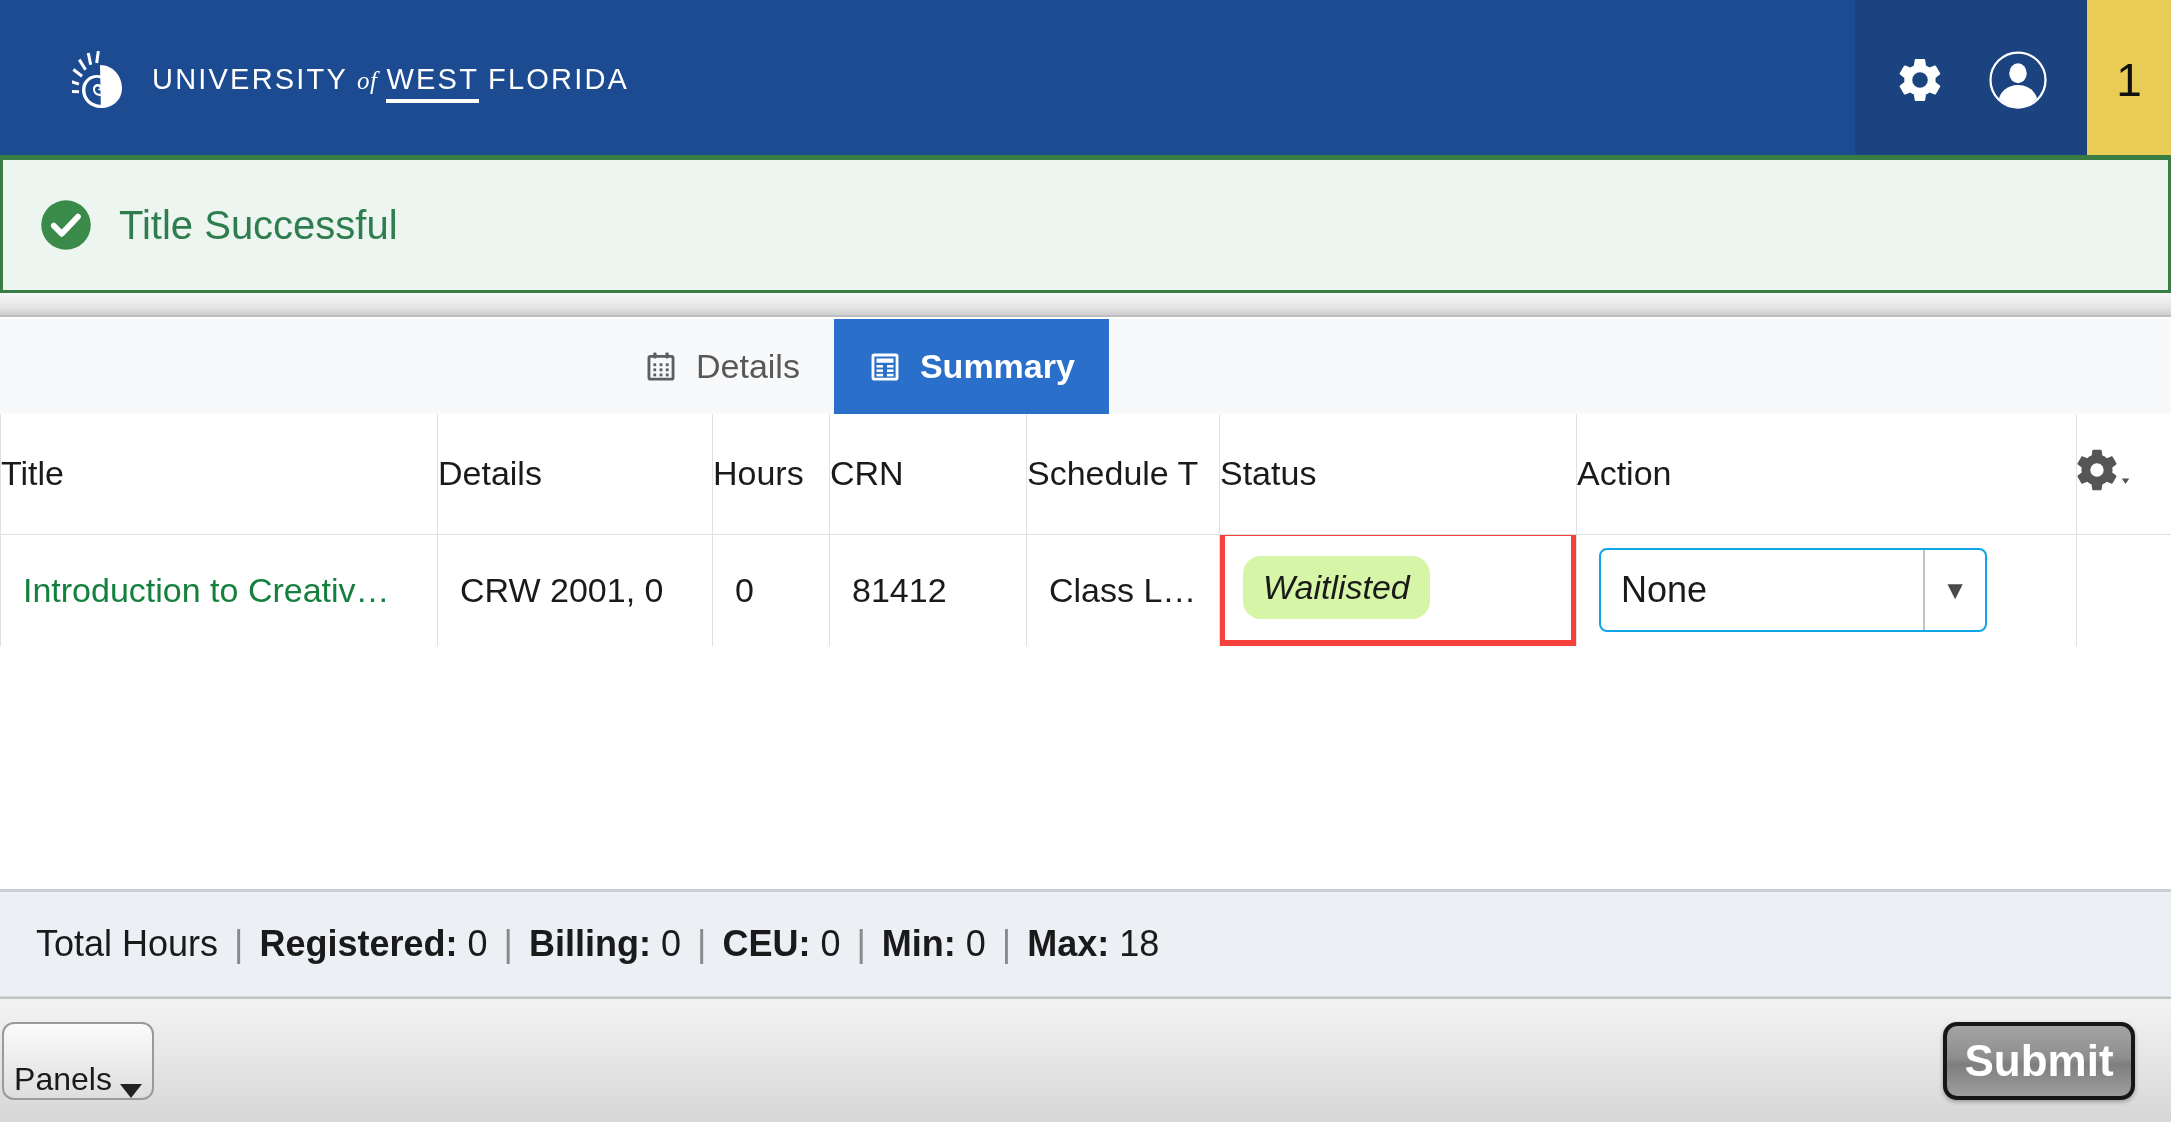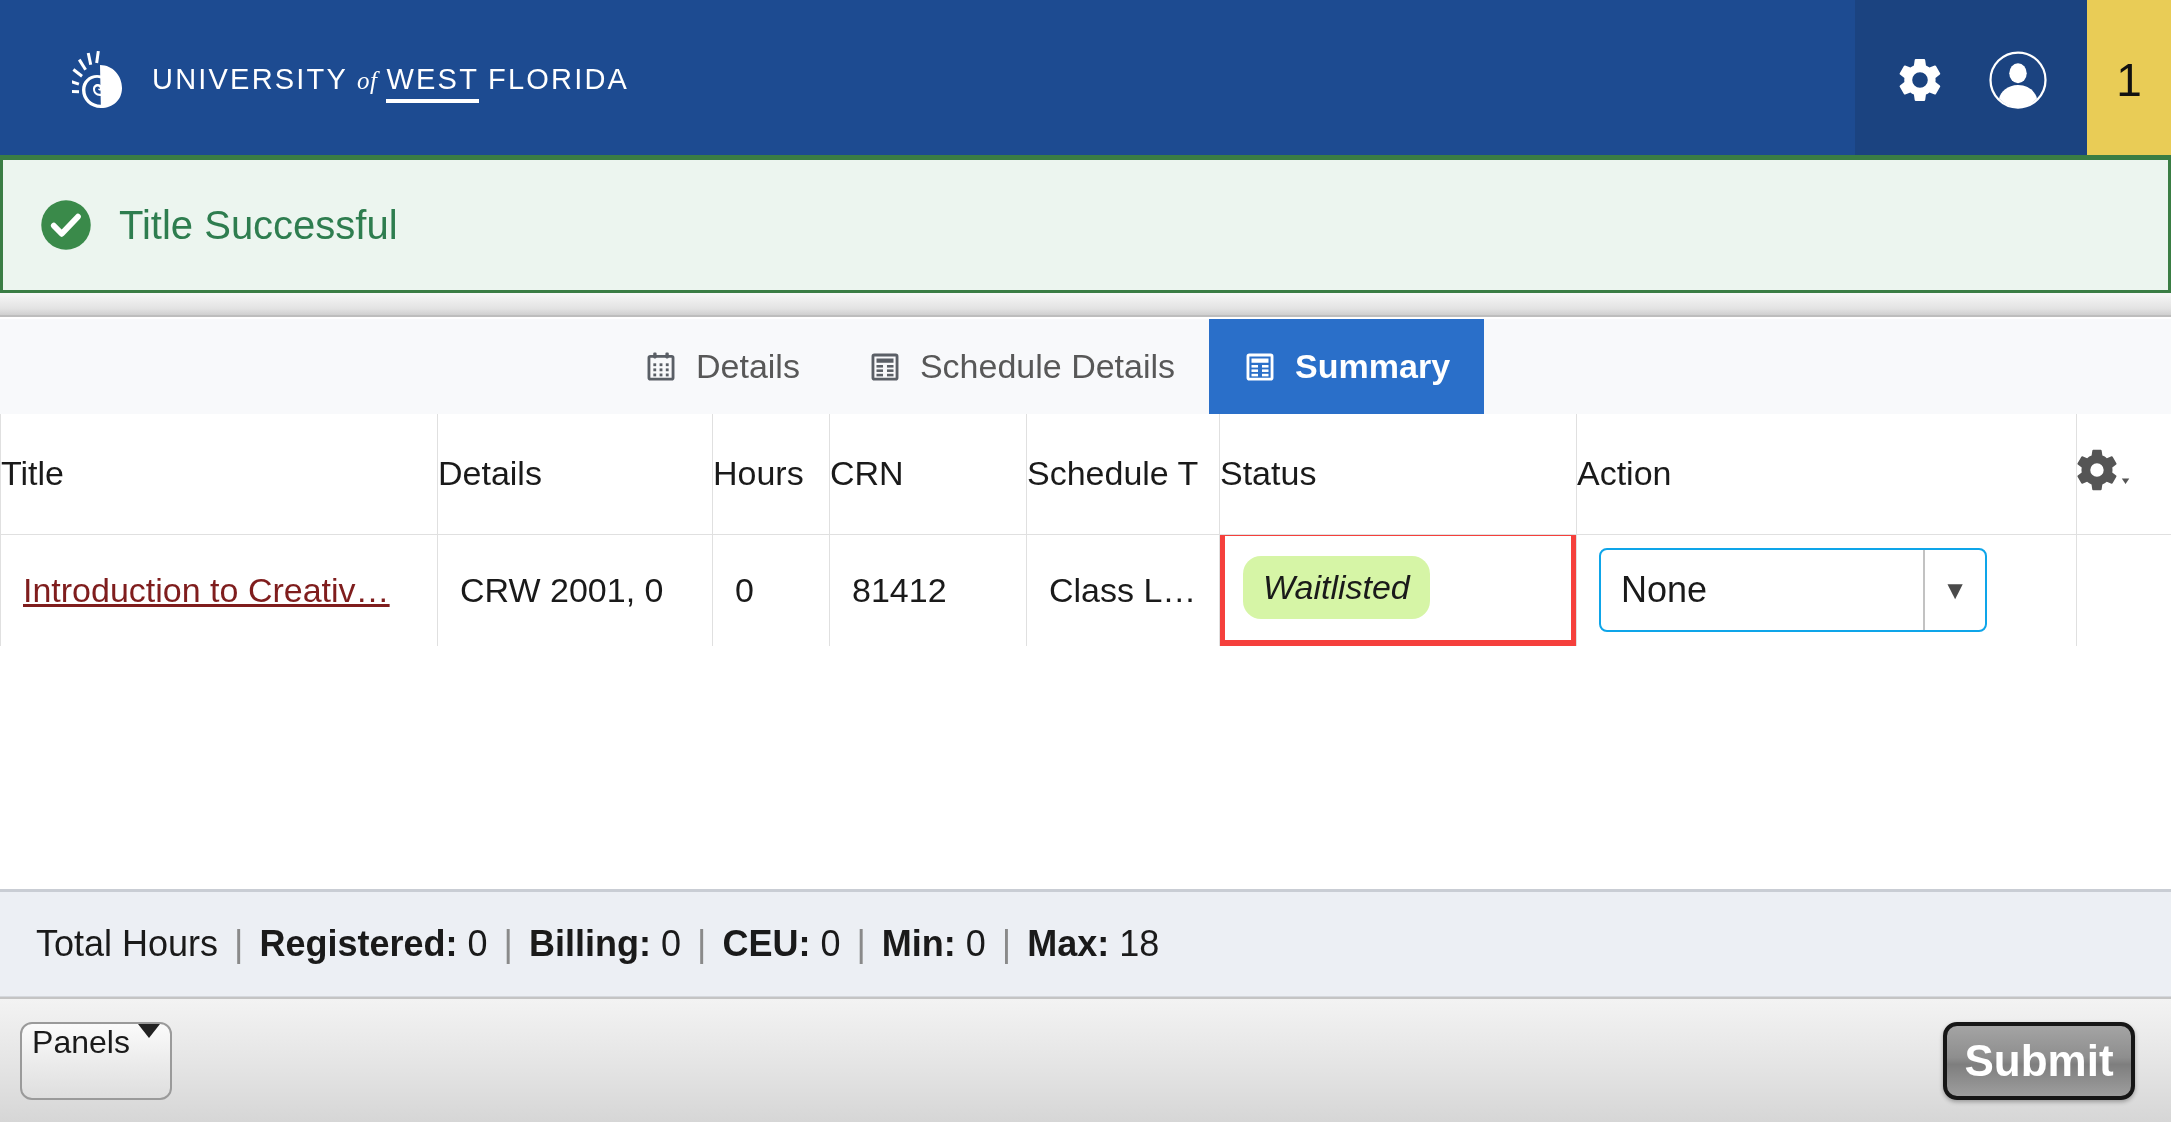--- a/index.html
+++ b/index.html
@@ -192,22 +192,21 @@
   .c-crn     { width: 197px; }
   .c-stype   { width: 193px; }
   .c-status  { width: 357px; }
   .c-action  { width: 500px; }
   .c-gear    { width: 95px; }
 
   th.c-gear { text-align: center; padding: 0; }
   .gear-col { width: 56px; height: 48px; display:inline-block; cursor: pointer; }
 
   .title-link {
-    text-decoration: underline;
-    color: #7f1d1d;
+    color: #15803d;
     cursor: pointer;
   }
 
   
   td.c-status {
     position: relative;
     padding-left: 0;
     overflow: visible;
   }
   .status-highlight {
@@ -292,27 +291,27 @@
     position: absolute;
     top: 997px; left: 0;
     width: 2171px; height: 125px;
     background: linear-gradient(to bottom, #f3f3f3 0%, #e4e4e4 55%, #d6d6d6 100%);
     border-top: 2px solid #c4c4c4;
     display: flex;
     align-items: center;
     justify-content: space-between;
   }
   .panels-btn {
-    margin-left: 20px;
+    margin-left: 2px;
     width: 152px; height: 78px;
     border: 2px solid #9a9a9a;
     border-radius: 12px;
     background: linear-gradient(to bottom, #fbfbfb 0%, #ececec 50%, #dedede 100%);
     display: flex;
-    align-items: flex-start;
+    align-items: flex-end;
     justify-content: center;
     gap: 8px;
     cursor: pointer;
     font-size: 32px;
     color: #1a1a1a;
     font-family: "Liberation Sans", sans-serif;
   }
   .caret-dn {
     width: 0; height: 0;
     border-left: 11px solid transparent;
@@ -412,35 +411,20 @@
             <rect x="11" y="13" width="2" height="2"></rect>
             <rect x="15.4" y="13" width="2" height="2"></rect>
           <rect x="6.6" y="16.6" width="2" height="2"></rect>
             <rect x="11" y="16.6" width="2" height="2"></rect>
             <rect x="15.4" y="16.6" width="2" height="2"></rect>
         </g>
       </svg>
       <span>Details</span>
     </div>
 
-    <div class="tab">
-      <svg class="tab-ico" viewBox="0 0 24 24">
-        <rect x="3.5" y="3.5" width="17" height="17" rx="1" fill="none" stroke="#5a5f66" stroke-width="2"></rect>
-        <rect x="6" y="6" width="12" height="3" fill="#5a5f66"></rect>
-        <g fill="#5a5f66">
-          <rect x="6" y="10.6" width="4.6" height="1.8"></rect>
-            <rect x="13.4" y="10.6" width="4.6" height="1.8"></rect>
-          <rect x="6" y="13.7" width="4.6" height="1.8"></rect>
-            <rect x="13.4" y="13.7" width="4.6" height="1.8"></rect>
-          <rect x="6" y="16.8" width="4.6" height="1.8"></rect>
-            <rect x="13.4" y="16.8" width="4.6" height="1.8"></rect>
-        </g>
-      </svg>
-      <span>Schedule Details</span>
-    </div>
 
     <div class="tab active">
       <svg class="tab-ico" viewBox="0 0 24 24">
         <rect x="3.5" y="3.5" width="17" height="17" rx="1" fill="none" stroke="#ffffff" stroke-width="2"></rect>
         <rect x="6" y="6" width="12" height="3" fill="#ffffff"></rect>
         <g fill="#ffffff">
           <rect x="6" y="10.6" width="4.6" height="1.8"></rect>
             <rect x="13.4" y="10.6" width="4.6" height="1.8"></rect>
           <rect x="6" y="13.7" width="4.6" height="1.8"></rect>
             <rect x="13.4" y="13.7" width="4.6" height="1.8"></rect>

